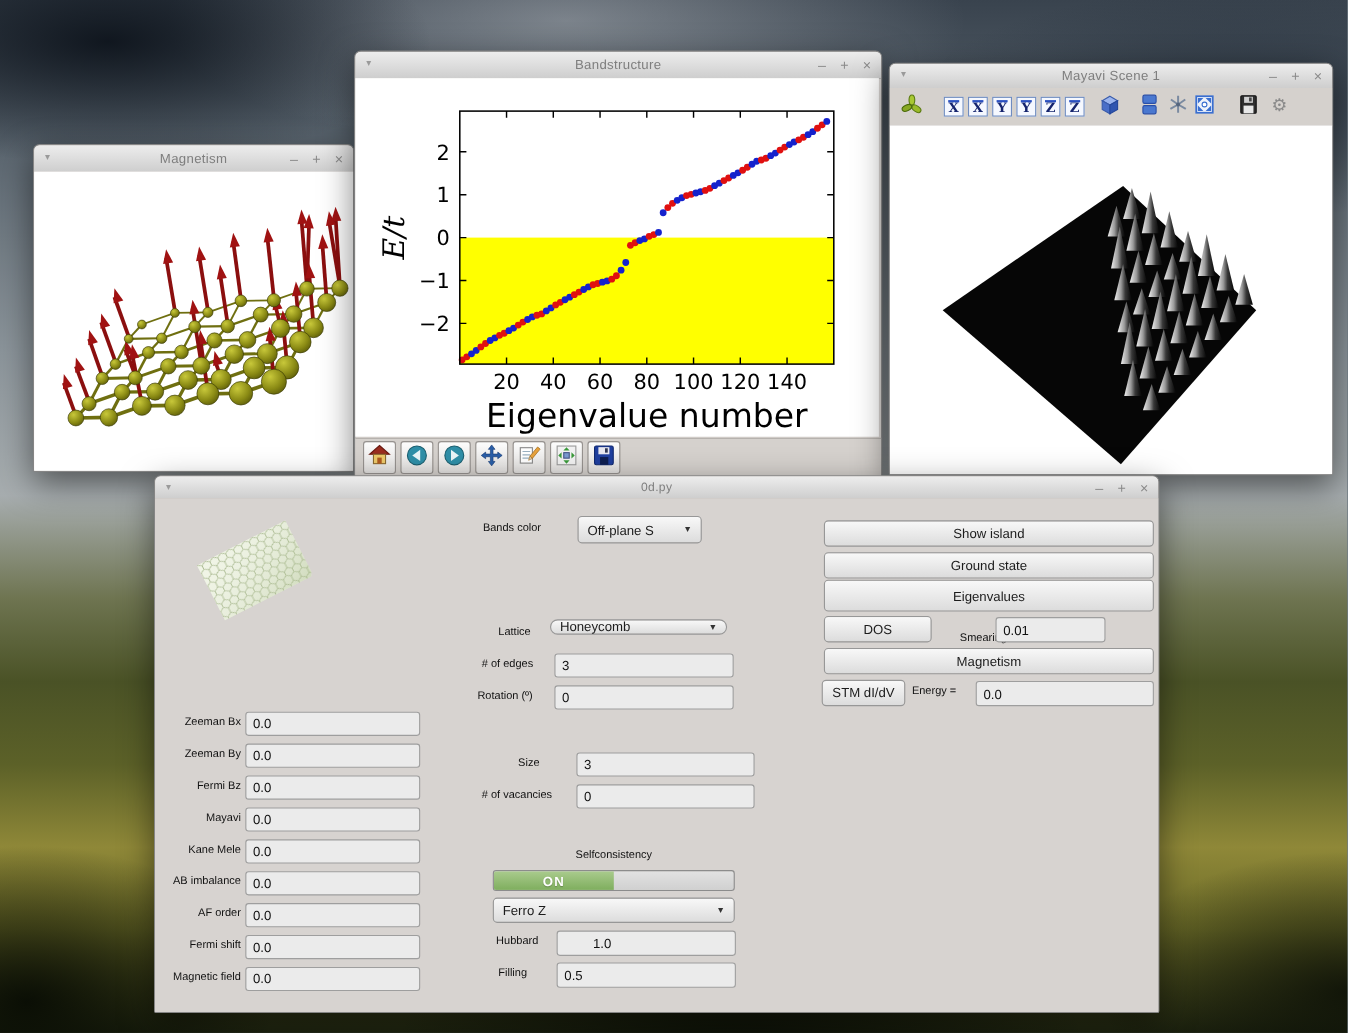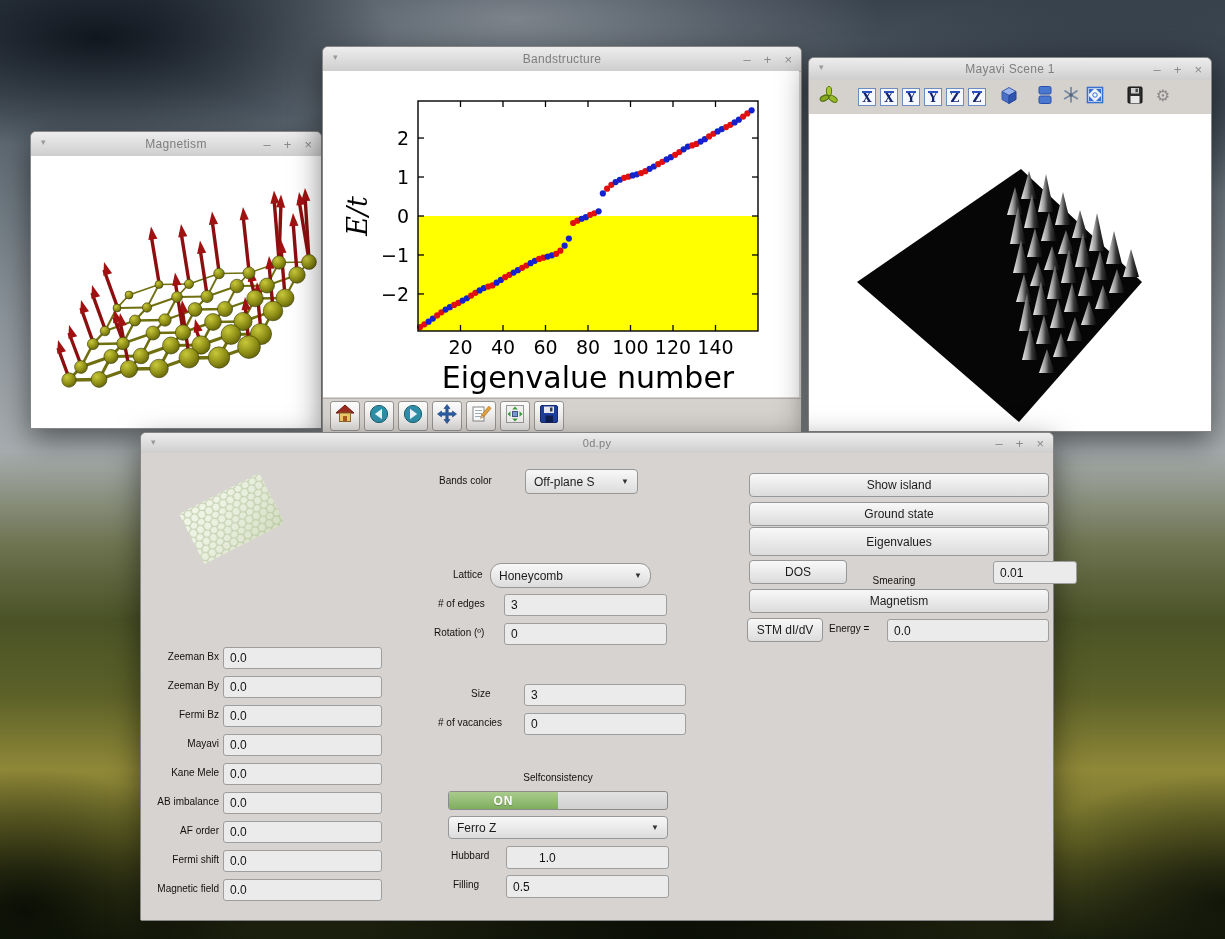--- a/index.html
+++ b/index.html
@@ -674,21 +674,21 @@
         <input class="field" value="0.0" style="left: 82px; top: 426px; width: 159px; height: 22px;">
       </div>
 
     <span class="lbl" style="left:298px;top:22px;">Bands color</span>
     <div class="btn dd" style="left:384px;top:16px;width:113px;height:25px;">
       <span>Off-plane S</span>
       <span class="arr">▼</span>
     </div>
 
     <span class="lbl" style="left:312px;top:116px;">Lattice</span>
-    <div class="btn dd" style="left:349px;top:110px;width:161px;height:25px;border-radius:11px;">
+    <div class="btn dd" style="left:359px;top:110px;width:161px;height:14px;border-radius:11px;">
       <span>Honeycomb</span>
       <span class="arr">▼</span>
     </div>
     <span class="lbl" style="left:297px;top:145px;"># of edges</span>
     <input class="field" style="left: 363px; top: 141px; width: 163px; height: 22px;" value="3">
     <span class="lbl" style="left:293px;top:174px;">Rotation (º)</span>
     <input class="field" style="left: 363px; top: 170px; width: 163px; height: 22px;" value="0">
 
     <span class="lbl" style="left:330px;top:235px;">Size</span>
     <input class="field" style="left: 383px; top: 231px; width: 162px; height: 22px;" value="3">
@@ -706,19 +706,19 @@
     <span class="lbl" style="left:310px;top:397px;">Hubbard</span>
     <input class="field" style="left: 365px; top: 393px; width: 163px; height: 23px; padding-left: 32px;" value="1.0">
     <span class="lbl" style="left:312px;top:426px;">Filling</span>
     <input class="field" style="left: 365px; top: 422px; width: 163px; height: 23px;" value="0.5">
 
     <div class="btn" style="left:608px;top:20px;width:300px;height:24px;">Show island</div>
     <div class="btn" style="left:608px;top:49px;width:300px;height:24px;">Ground state</div>
     <div class="btn" style="left:608px;top:74px;width:300px;height:29px;">Eigenvalues</div>
     <div class="btn" style="left:608px;top:107px;width:98px;height:24px;">DOS</div>
     <span class="lbl" style="left:698px;top:112px;width:110px;text-align:center;margin-top:10px;">Smearing</span>
-    <input class="field" style="left: 852px; top: 108px; width: 84px; height: 23px;" value="0.01">
+    <input class="field" style="left: 764px; top: 108px; width: 100px; height: 23px;" value="0.01">
     <div class="btn" style="left:608px;top:136px;width:300px;height:24px;">Magnetism</div>
     <div class="btn" style="left:606px;top:165px;width:76px;height:24px;">STM dI/dV</div>
     <span class="lbl" style="left:688px;top:170px;">Energy =</span>
     <input class="field" style="left: 746px; top: 166px; width: 162px; height: 23px;" value="0.0">
   </div>
 </div>
 
 </body></html>

